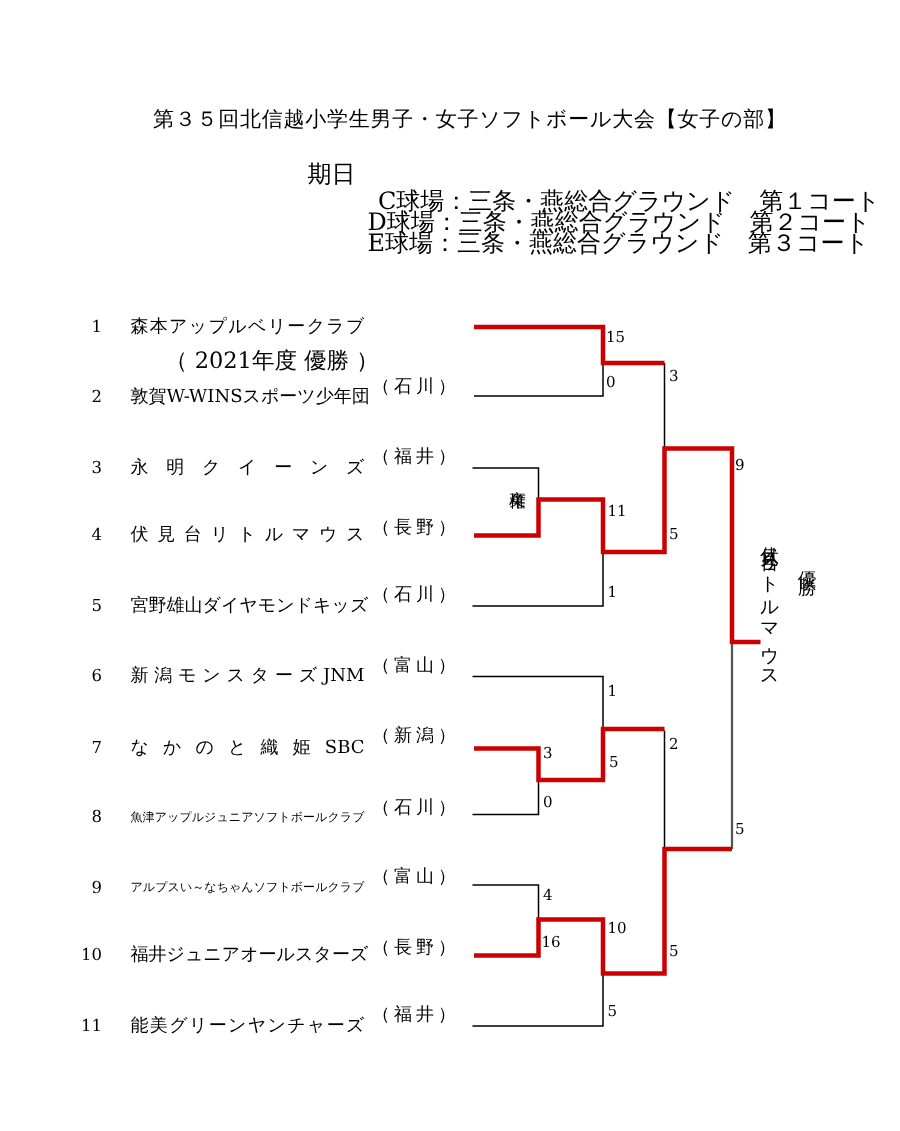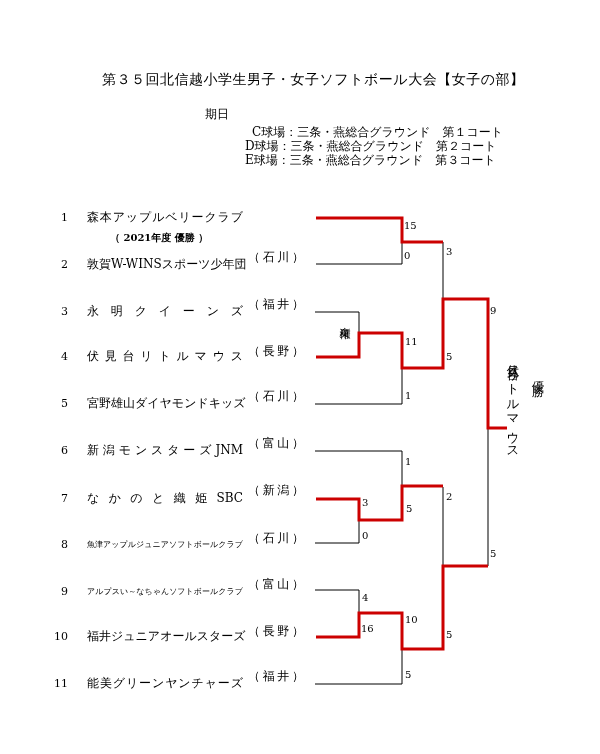--- a/index.html
+++ b/index.html
@@ -1,28 +1,28 @@
 <!DOCTYPE html>
 <html><head>
 <meta charset="utf-8">
 <style>
   html,body{margin:0;padding:0;background:#fff;}
   #page{position:relative;width:600px;height:699px;background:#ffffff;overflow:hidden;
         font-family:"DejaVu Serif","Liberation Serif",serif;color:#000;}
   .abs{position:absolute;}
   #title{left:102px;top:71px;font-size:14px;letter-spacing:0.5px;white-space:nowrap;}
-  .sched{font-size:12px;white-space:nowrap;}
+  .sched{font-size:16px;white-space:nowrap;}
   .row{position:absolute;height:17px;line-height:17px;font-size:12px;white-space:nowrap;}
   .tno{position:absolute;left:36px;width:32px;text-align:right;font-size:11px;}
   .tname{position:absolute;left:87px;width:156px;display:inline-block;
          text-align:justify;text-align-last:justify;}
   .small .tname{font-size:8px;letter-spacing:0;}
   .tpref{position:absolute;left:248px;width:56px;display:inline-block;
          text-align:justify;text-align-last:justify;font-size:12px;margin-top:40px;}
-  .note{position:absolute;font-size:10px;white-space:nowrap;font-weight:bold;}
+  .note{position:absolute;font-size:15px;white-space:nowrap;}
   .score{position:absolute;font-size:10px;line-height:11px;font-family:"DejaVu Serif","Liberation Serif",serif;}
   .vtext{position:absolute;writing-mode:vertical-rl;text-orientation:upright;white-space:nowrap;}
   #forfeit{left:336px;top:318px;font-size:11px;letter-spacing:2px;}
   #champ-name{left:504px;top:355px;font-size:12.5px;letter-spacing:1.5px;}
   #champ-label{left:529px;top:371px;font-size:12.5px;letter-spacing:4px;}
   svg{position:absolute;left:0;top:0;pointer-events:none;}
 </style>
 </head>
 <body>
 

